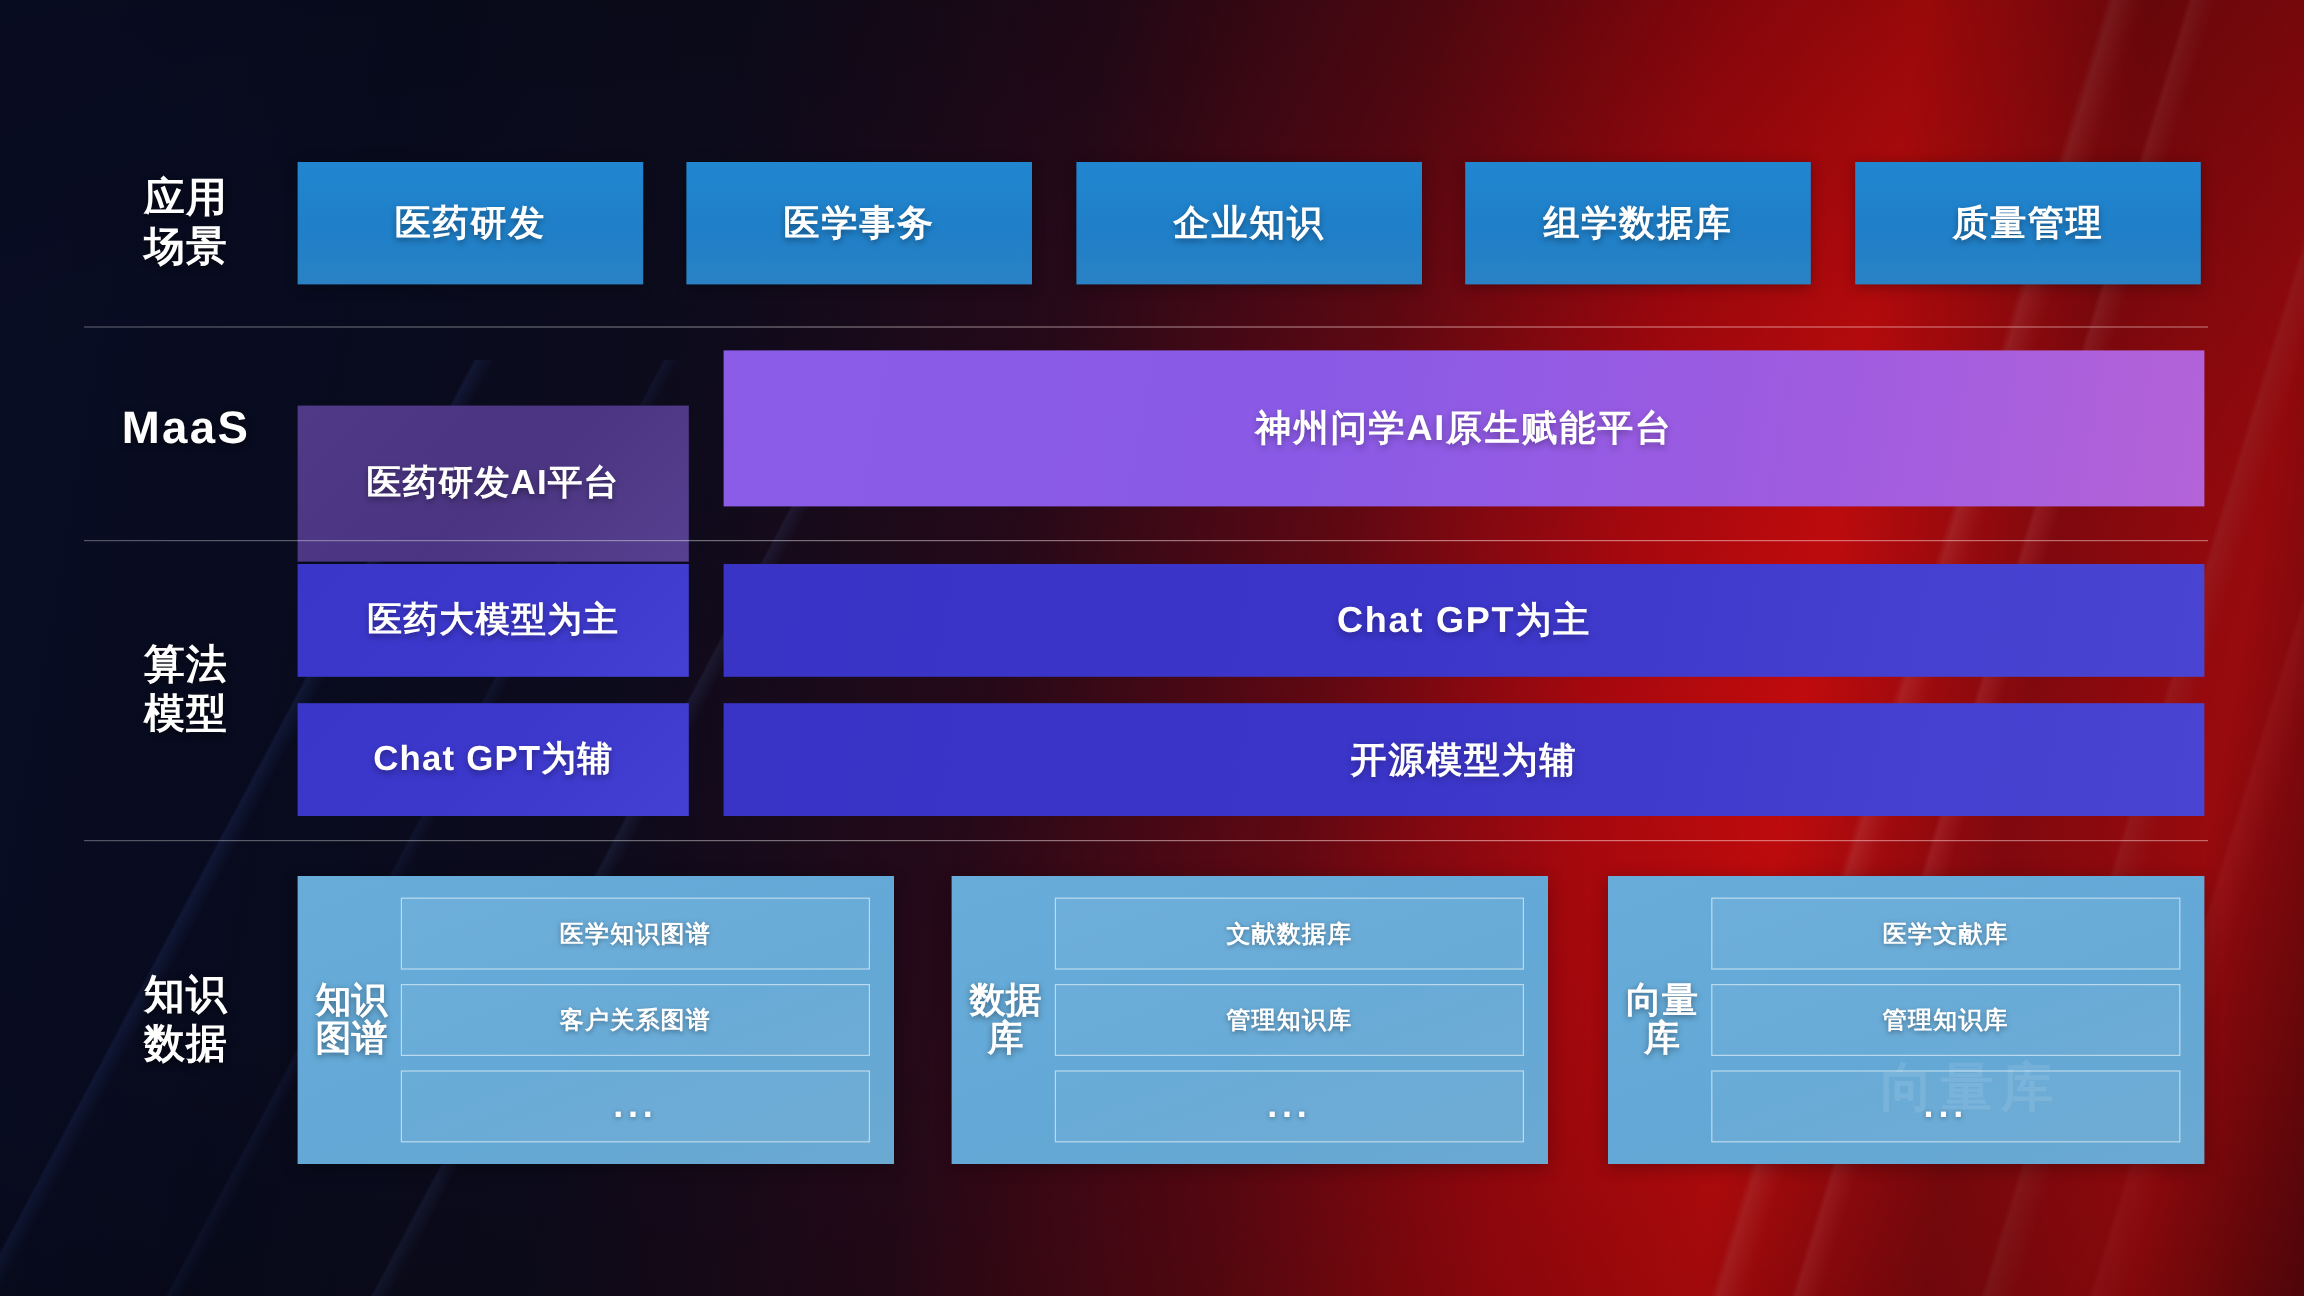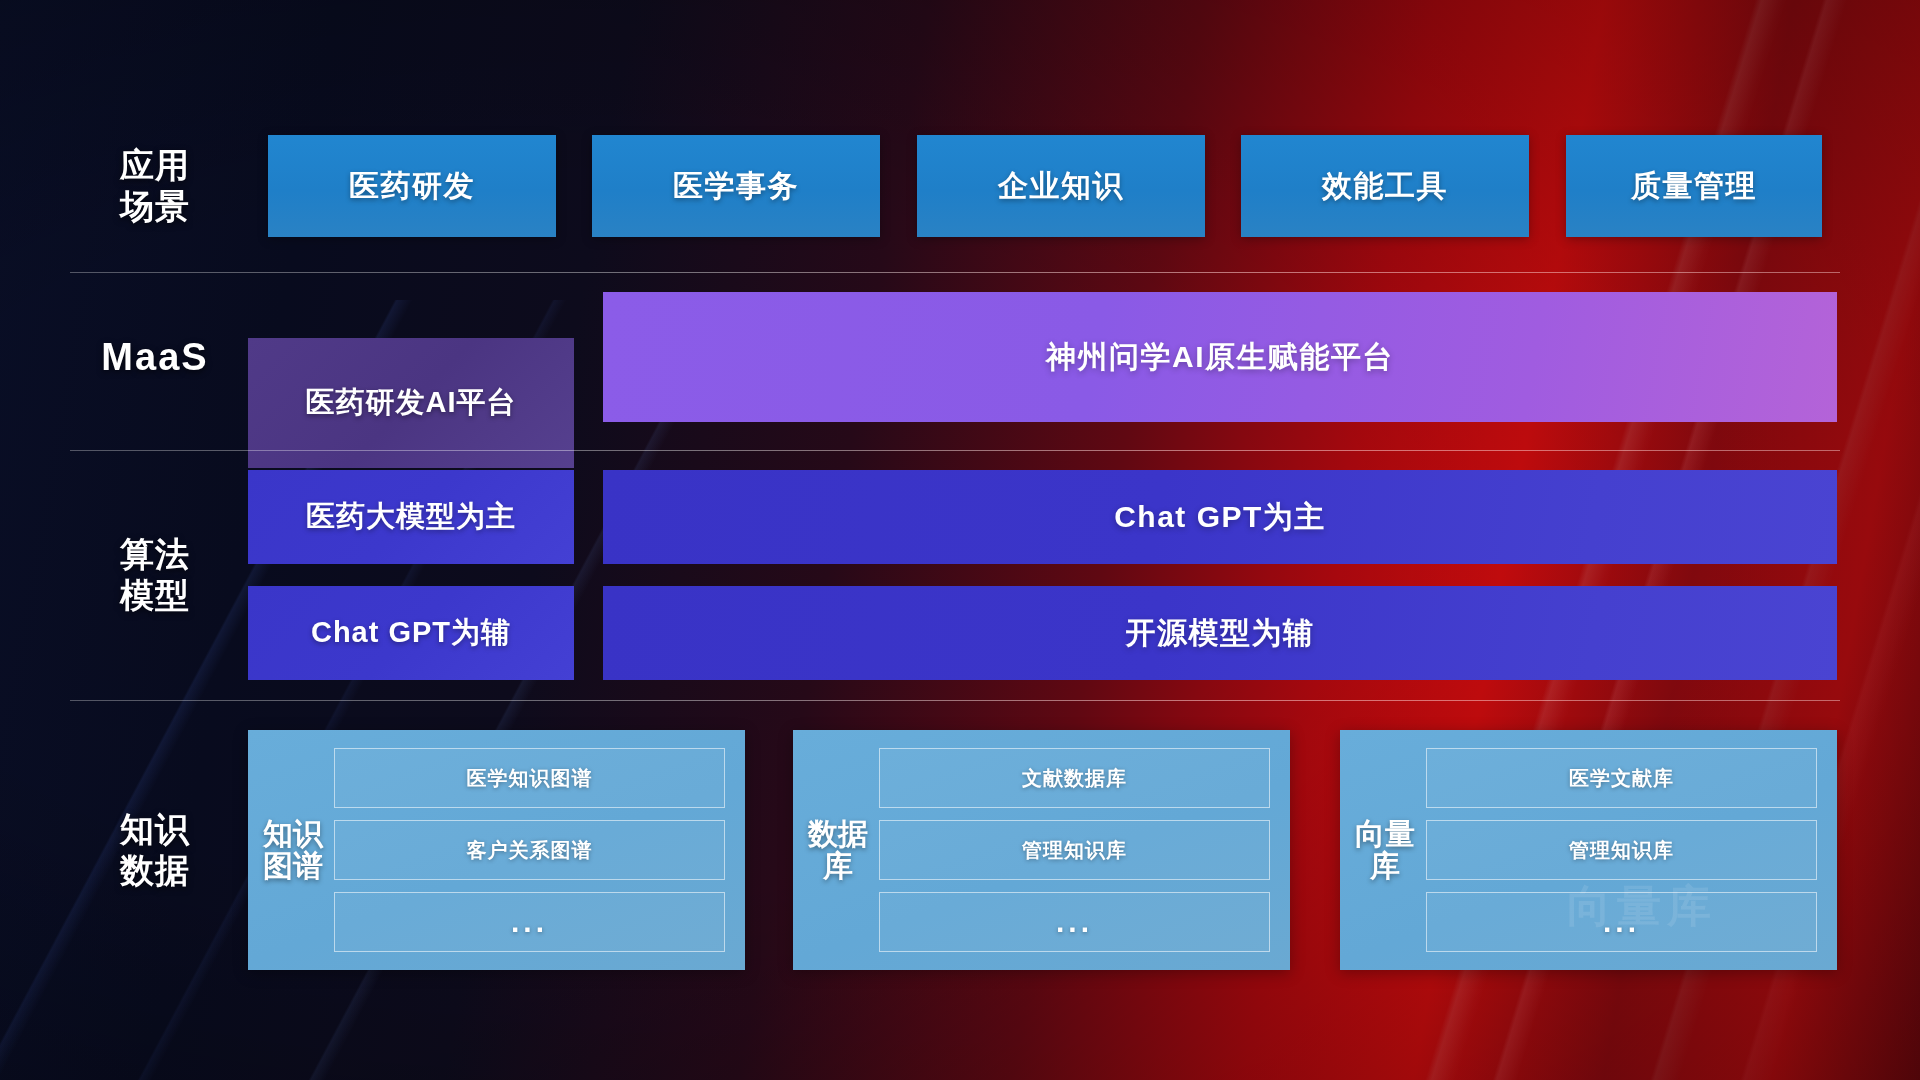--- a/index.html
+++ b/index.html
@@ -87,21 +87,20 @@
 
   
   .app-box {
     position:absolute;
     height:102px;
     background:linear-gradient(180deg,#2186d0 0%,#1f7fc8 55%,#2a82c4 100%);
     display:flex; align-items:center; justify-content:center;
     color:#ffffff; font-size:30px; font-weight:bold; letter-spacing:1.5px;
     text-shadow:0 2px 5px rgba(0,0,0,.35);
     box-shadow:0 2px 10px rgba(0,0,0,.30);
-    margin-left:20px;
   }
 
   
   .maas-left {
     position:absolute;
     height:130px;
     background:linear-gradient(135deg,#503a88 0%,#4b3582 50%,#56408f 100%);
     display:flex; align-items:center; justify-content:center;
     color:#ffffff; font-size:29px; font-weight:bold; letter-spacing:1px;
     text-shadow:0 2px 5px rgba(0,0,0,.4);
@@ -183,22 +182,22 @@
   <div class="streaks"></div>
   <div class="streaks-left"></div>
   <div class="vignette"></div>
 
   <div class="row-label" style="left:70px; top:135px; height:102px; display:flex; align-items:center; justify-content:center;">应用
 场景</div>
 
   <div class="app-box" style="left:248px; top:135px; width:288px;">医药研发</div>
   <div class="app-box" style="left:897px; top:135px; width:288px;">企业知识</div>
   <div class="app-box" style="left:572px; top:135px; width:288px;">医学事务</div>
-  <div class="app-box" style="left:1221px; top:135px; width:288px;">效能工具</div>
-  <div class="app-box" style="left:1546px; top:135px; width:256px;text-align:center;">质量管理</div>
+  <div class="app-box" style="left:1221px; top:135px; width:288px;">组学数据库</div>
+  <div class="app-box" style="left:1546px; top:135px; width:288px;text-align:center;">质量管理</div>
 
   <div class="divider" style="top:272px;"></div>
 
   <div class="row-label latin" style="left:70px; top:292px; height:130px; display:flex; align-items:center; justify-content:center;">MaaS</div>
 
   <div class="maas-left" style="left:248px; top:292px; width:326px;">医药研发AI平台</div>
   <div class="maas-right" style="left:603px; top:292px; width:1234px;">神州问学AI原生赋能平台</div>
 
   <div class="divider" style="top:450px;"></div>
 

